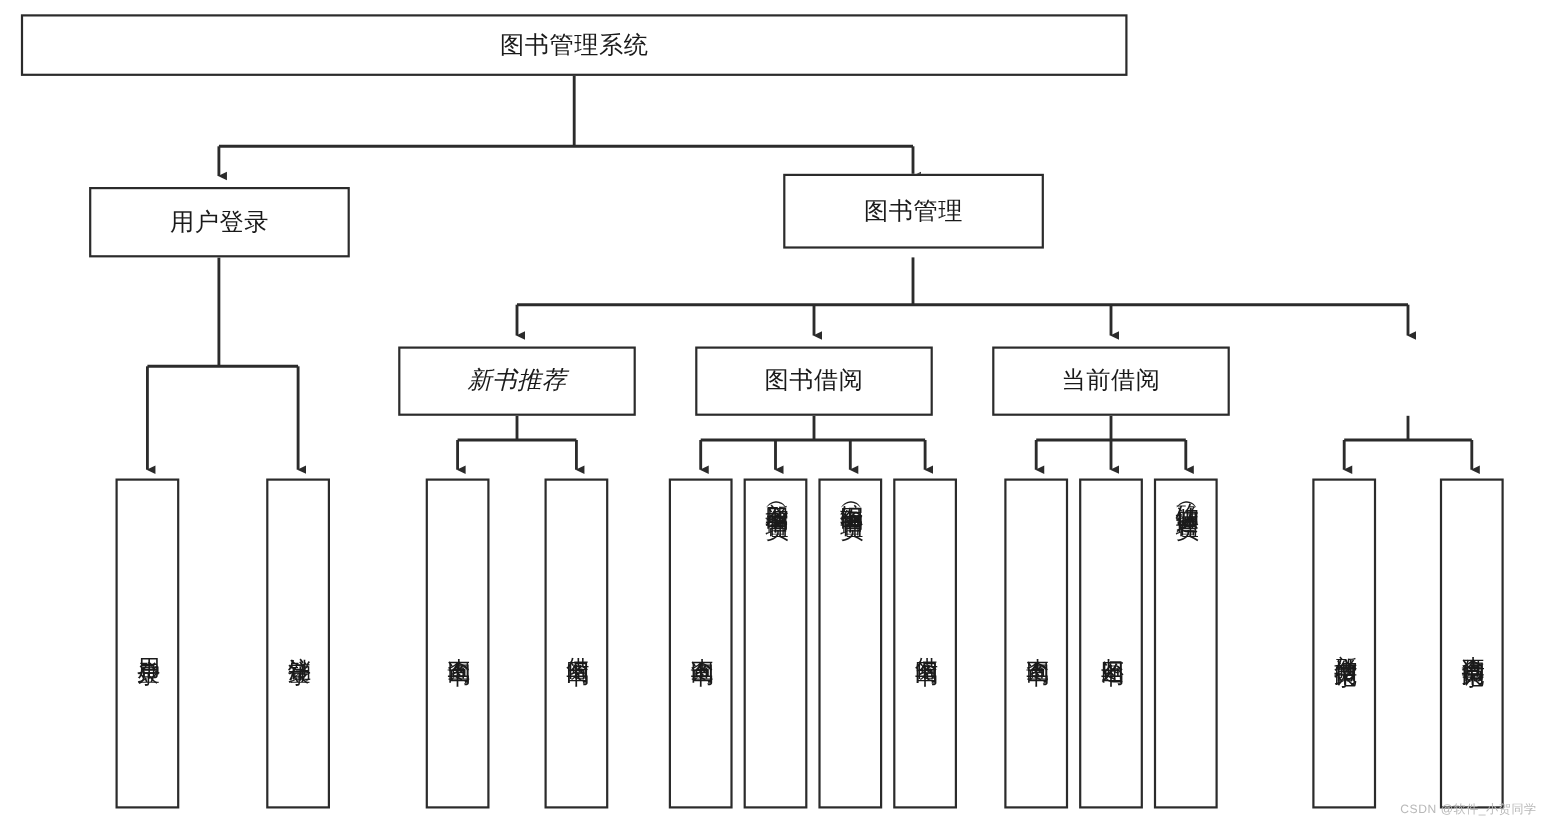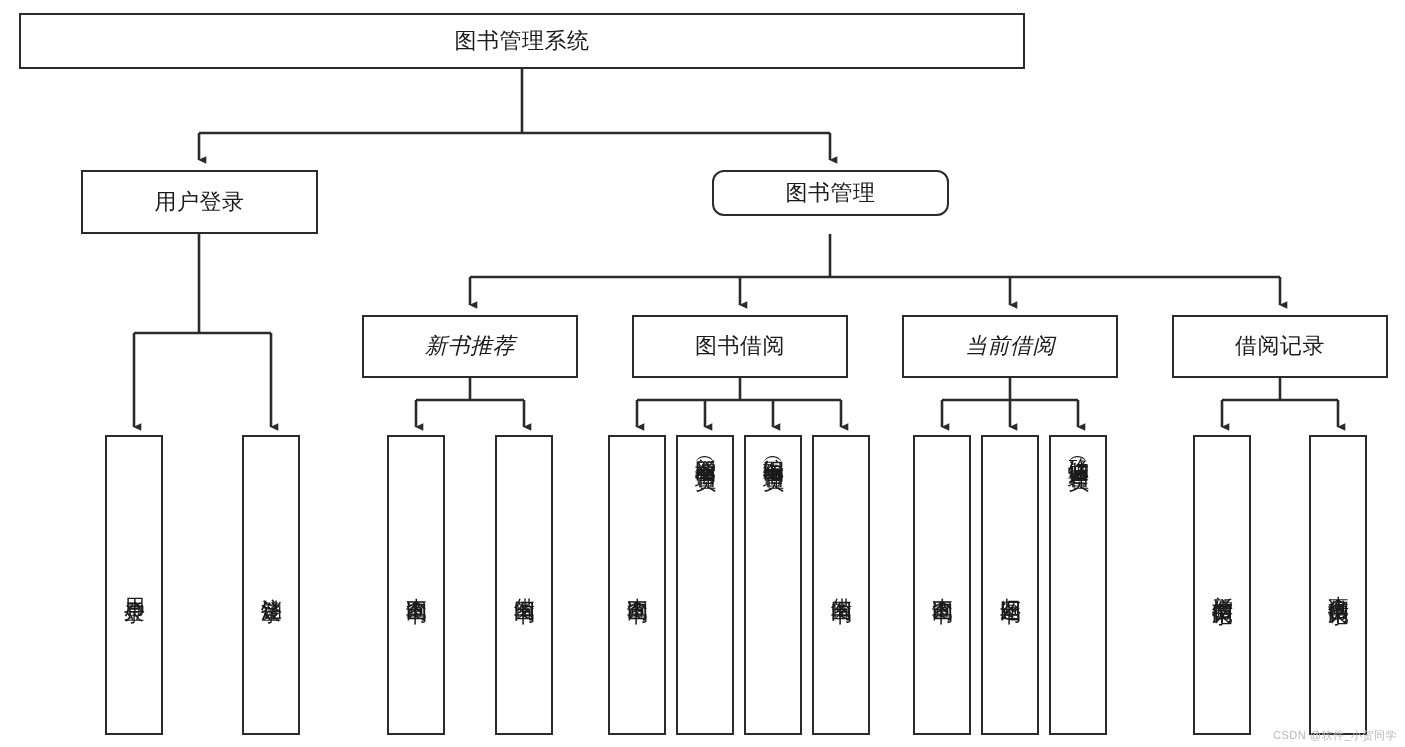--- a/index.html
+++ b/index.html
@@ -141,39 +141,36 @@
   </svg>
 
   <div class="node-box" style="left:19px; top:13px; width:1006px; height:56px;">
     <span class="node-label-h">图书管理系统</span>
   </div>
 
   <div class="node-box" style="left:81px; top:170px; width:237px; height:64px;">
     <span class="node-label-h">用户登录</span>
   </div>
 
-  <div class="node-box" style="left:712px; top:170px; width:237px; height:46px;border-radius:12px;">
+  <div class="node-box" style="left:712px; top:158px; width:237px; height:68px;">
     <span class="node-label-h">图书管理</span>
   </div>
 
   <div class="node-box" style="left:362px; top:315px; width:216px; height:63px;font-style:italic;">
     <span class="node-label-h">新书推荐</span>
   </div>
 
   <div class="node-box" style="left:632px; top:315px; width:216px; height:63px;text-align:right;">
     <span class="node-label-h">图书借阅</span>
   </div>
 
-  <div class="node-box" style="left:902px; top:315px; width:216px; height:63px;font-style:italic;">
+  <div class="node-box" style="left:902px; top:315px; width:216px; height:63px;">
     <span class="node-label-h">当前借阅</span>
   </div>
 
-  <div class="node-box" style="left:1172px; top:315px; width:216px; height:63px;">
-    <span class="node-label-h">借阅记录</span>
-  </div>
 
   <div class="node-box leaf-box centered" style="left:105px; top:435px; width:58px; height:300px;">
     <span class="node-label-v">用户登录</span>
   </div>
 
   <div class="node-box leaf-box centered" style="left:242px; top:435px; width:58px; height:300px;">
     <span class="node-label-v">注销登录</span>
   </div>
 
   <div class="node-box leaf-box centered" style="left:387px; top:435px; width:58px; height:300px;">

